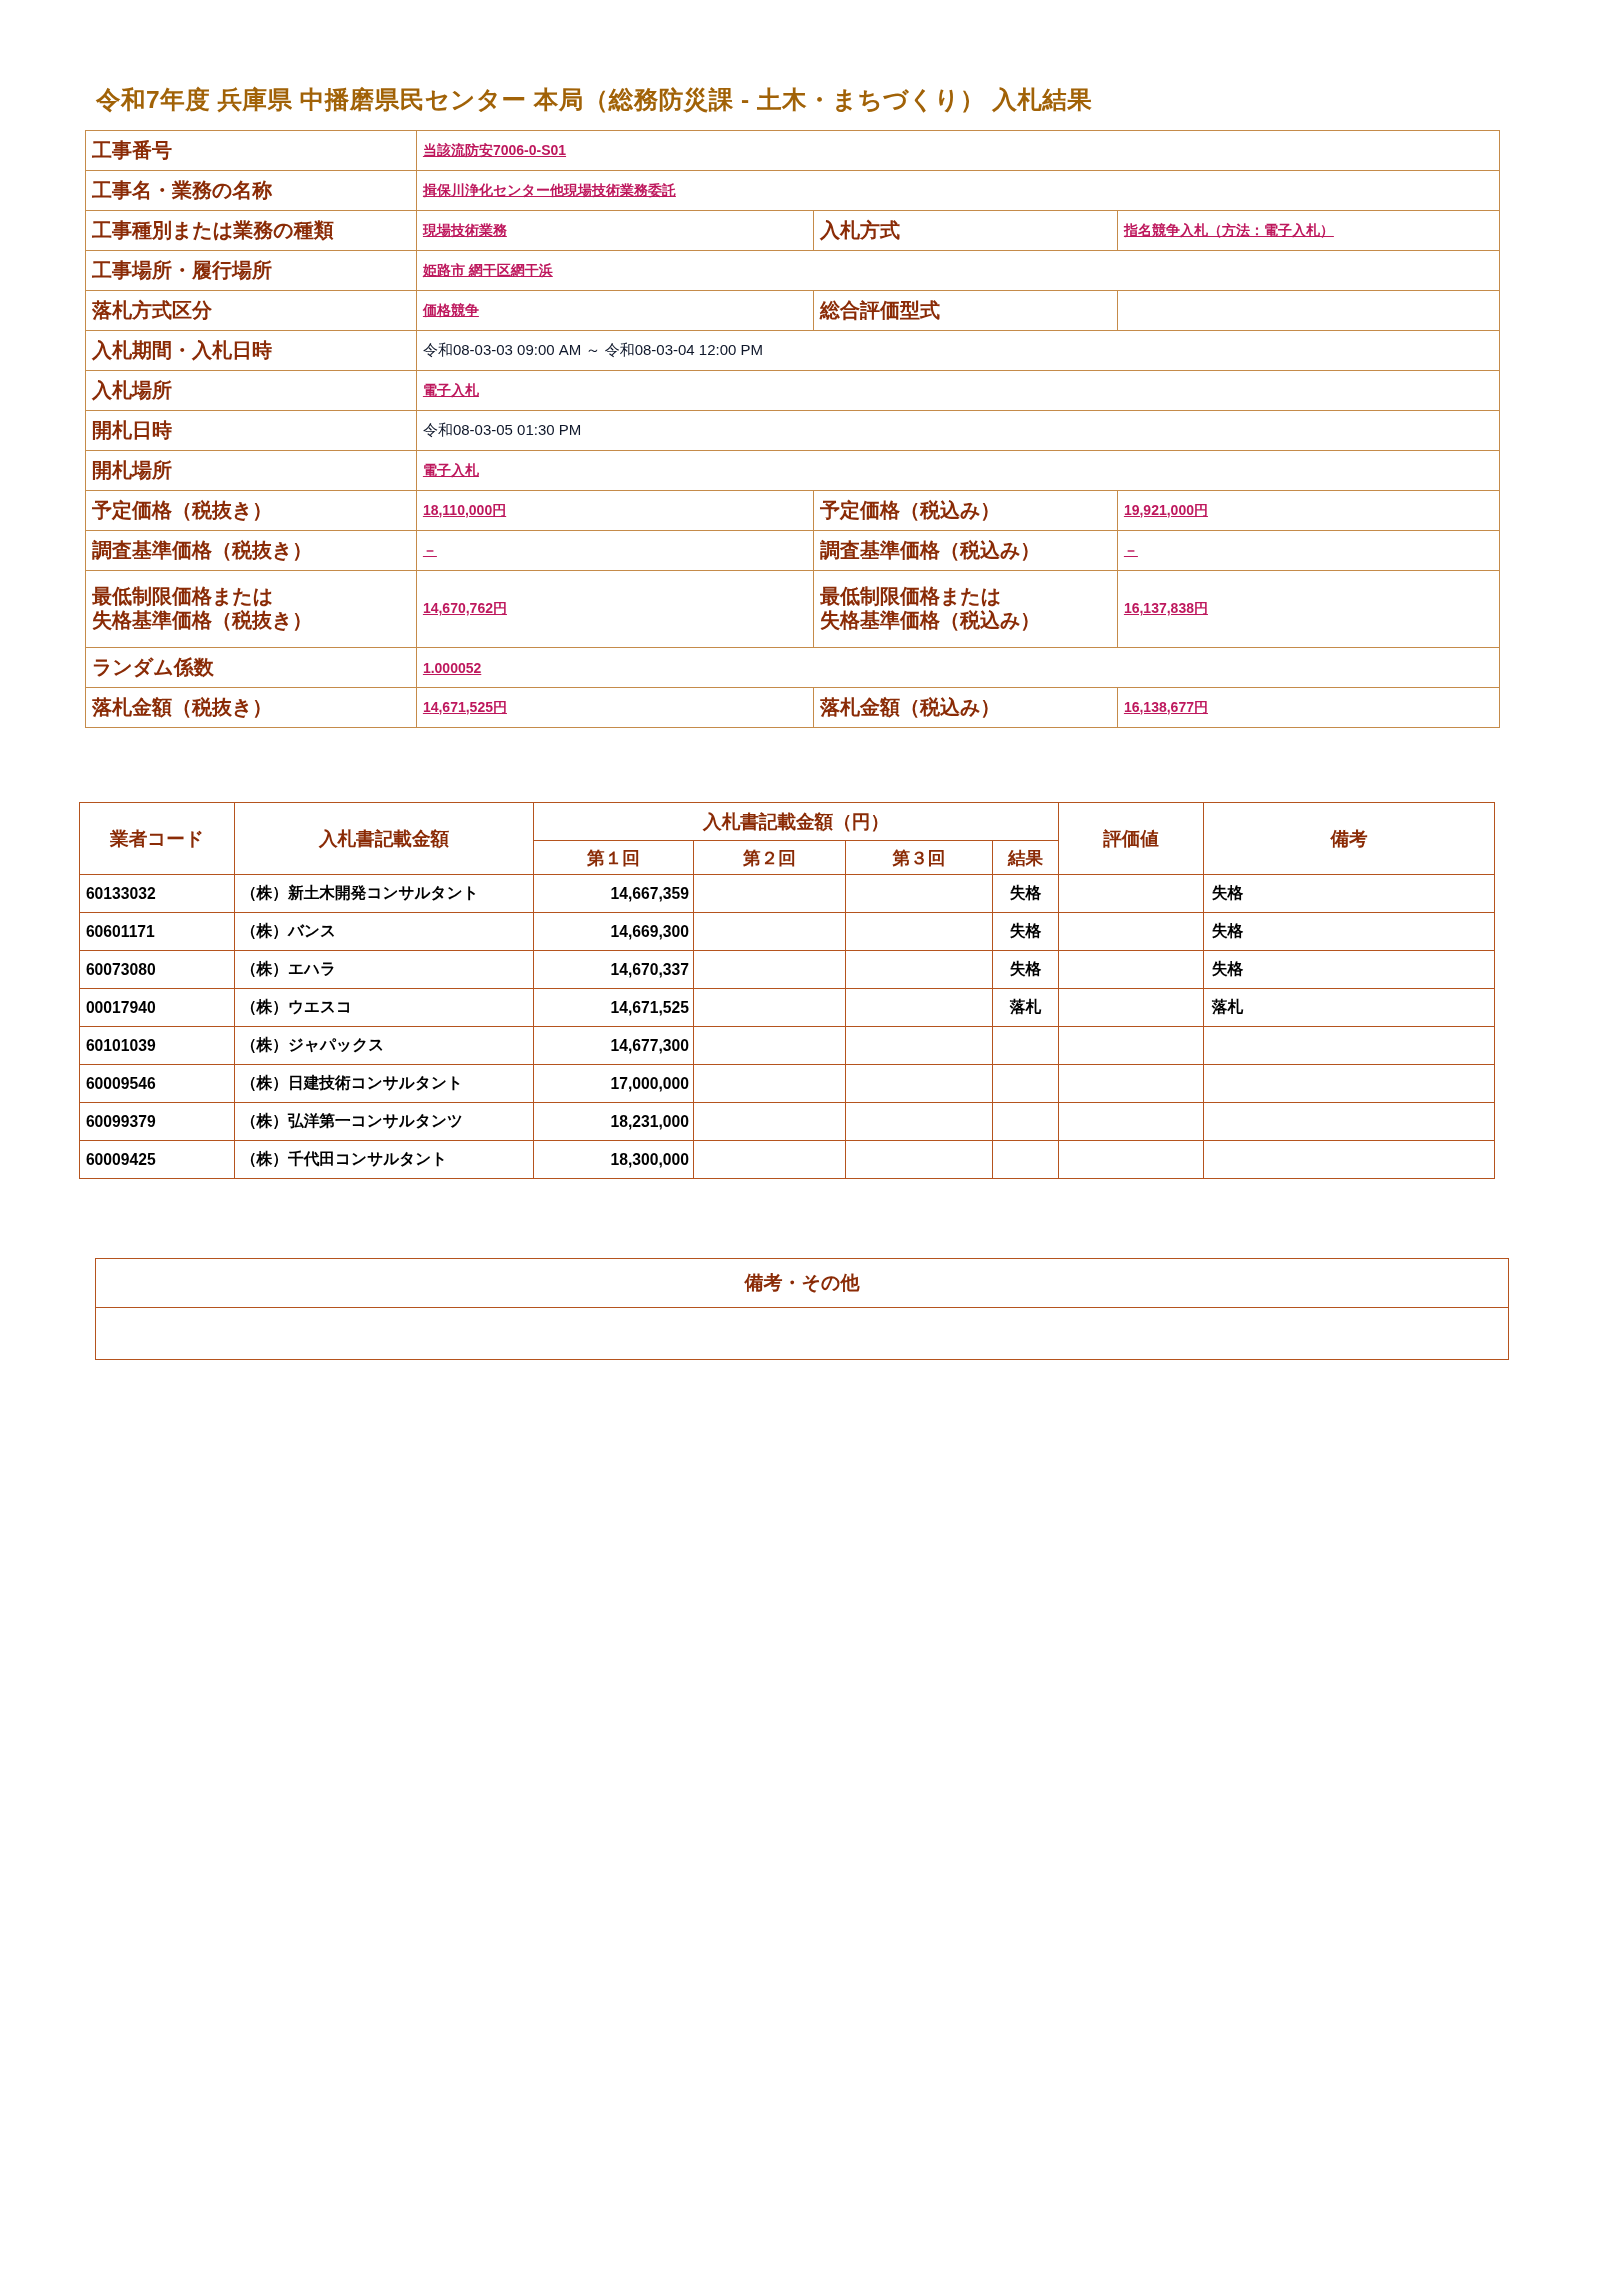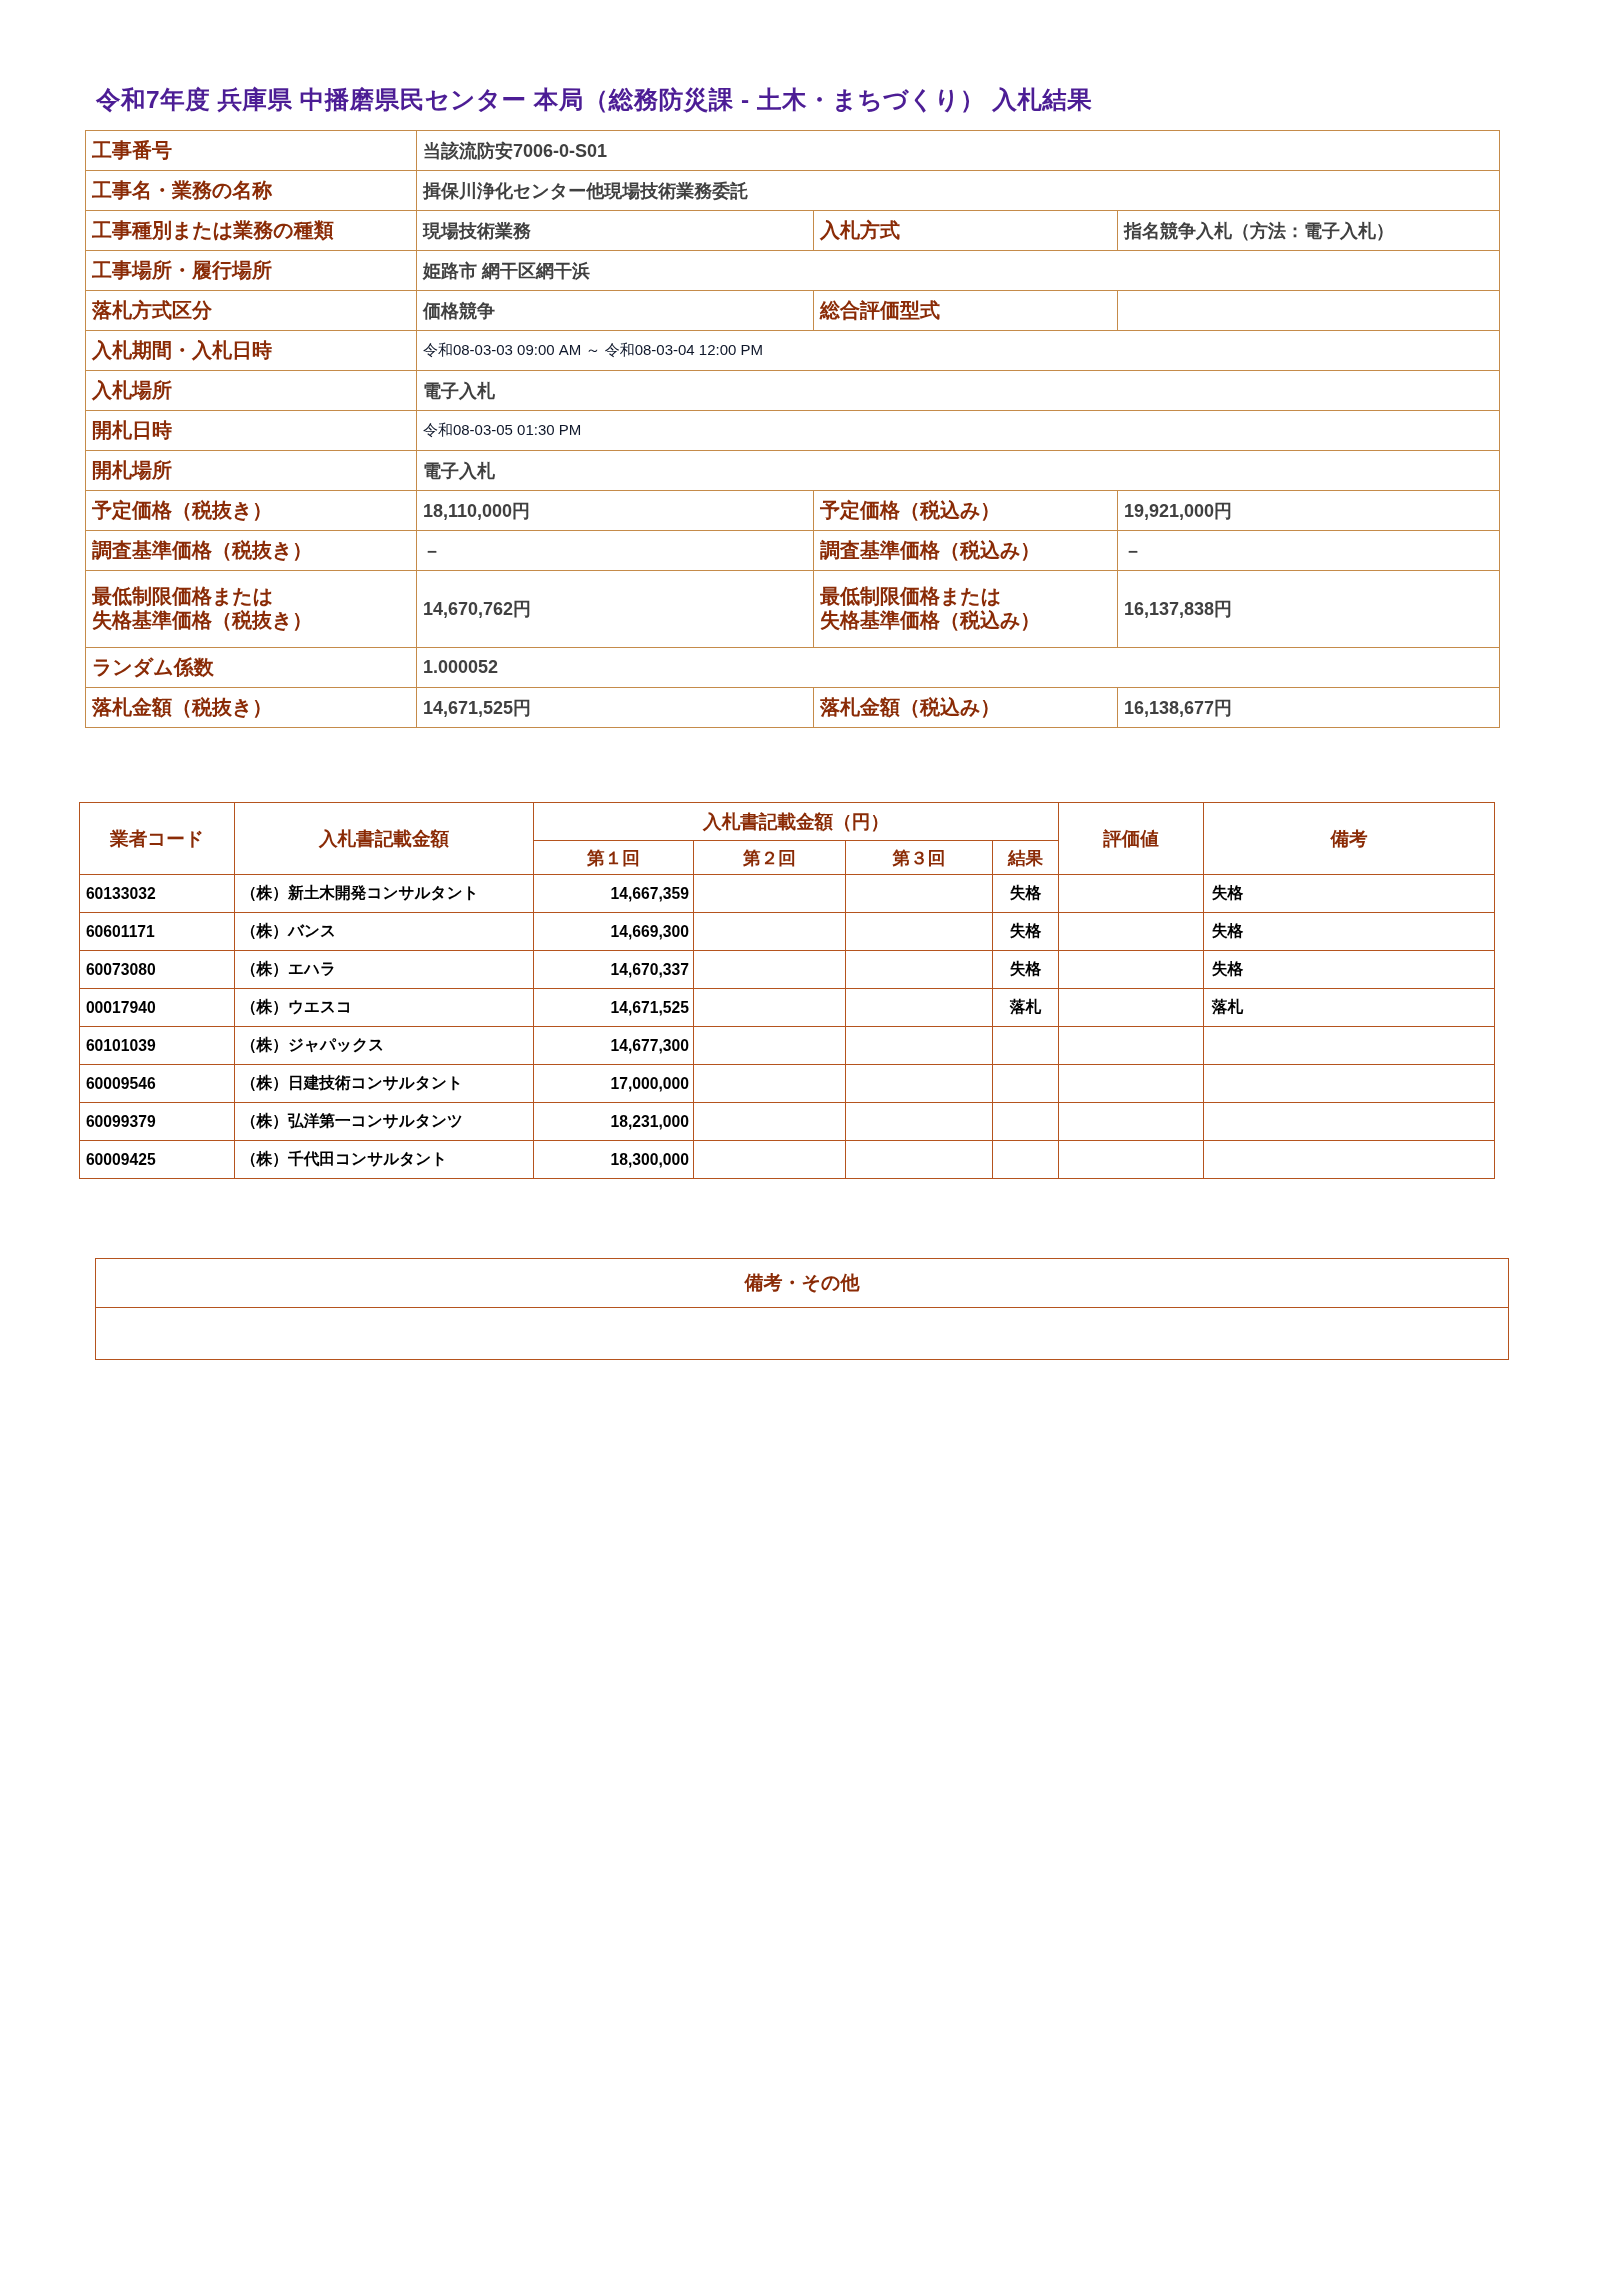--- a/index.html
+++ b/index.html
@@ -20,21 +20,21 @@
     height:2293px;
   }
 
   
   .doc-title{
     position:absolute;
     left:96px;
     top:83px;
     font-size:24.5px;
     font-weight:bold;
-    color:#4c1d95;
+    color:#a16207;
     letter-spacing:0.5px;
     white-space:nowrap;
   }
 
   
   .summary{
     position:absolute;
     left:85px;
     top:130px;
     width:1414px;
@@ -49,24 +49,25 @@
     overflow:hidden;
   }
   .summary td.lbl{
     color:#8a2b06;
     font-weight:bold;
     font-size:20px;
     letter-spacing:0px;
     white-space:nowrap;
   }
   .summary td.val{
-    color:#404040;
-    font-weight:bold;
-    font-size:18px;
-    white-space:nowrap;
+    color:#be185d;
+    font-weight:bold;
+    font-size:14px;
+    white-space:nowrap;
+    text-decoration:underline;
   }
   .summary td.val-lg{
     color:#0f172a;
     font-weight:normal;
     font-size:15px;
     white-space:nowrap;
   }
   .lbl2line{
     line-height:1.18;
     white-space:normal !important;

